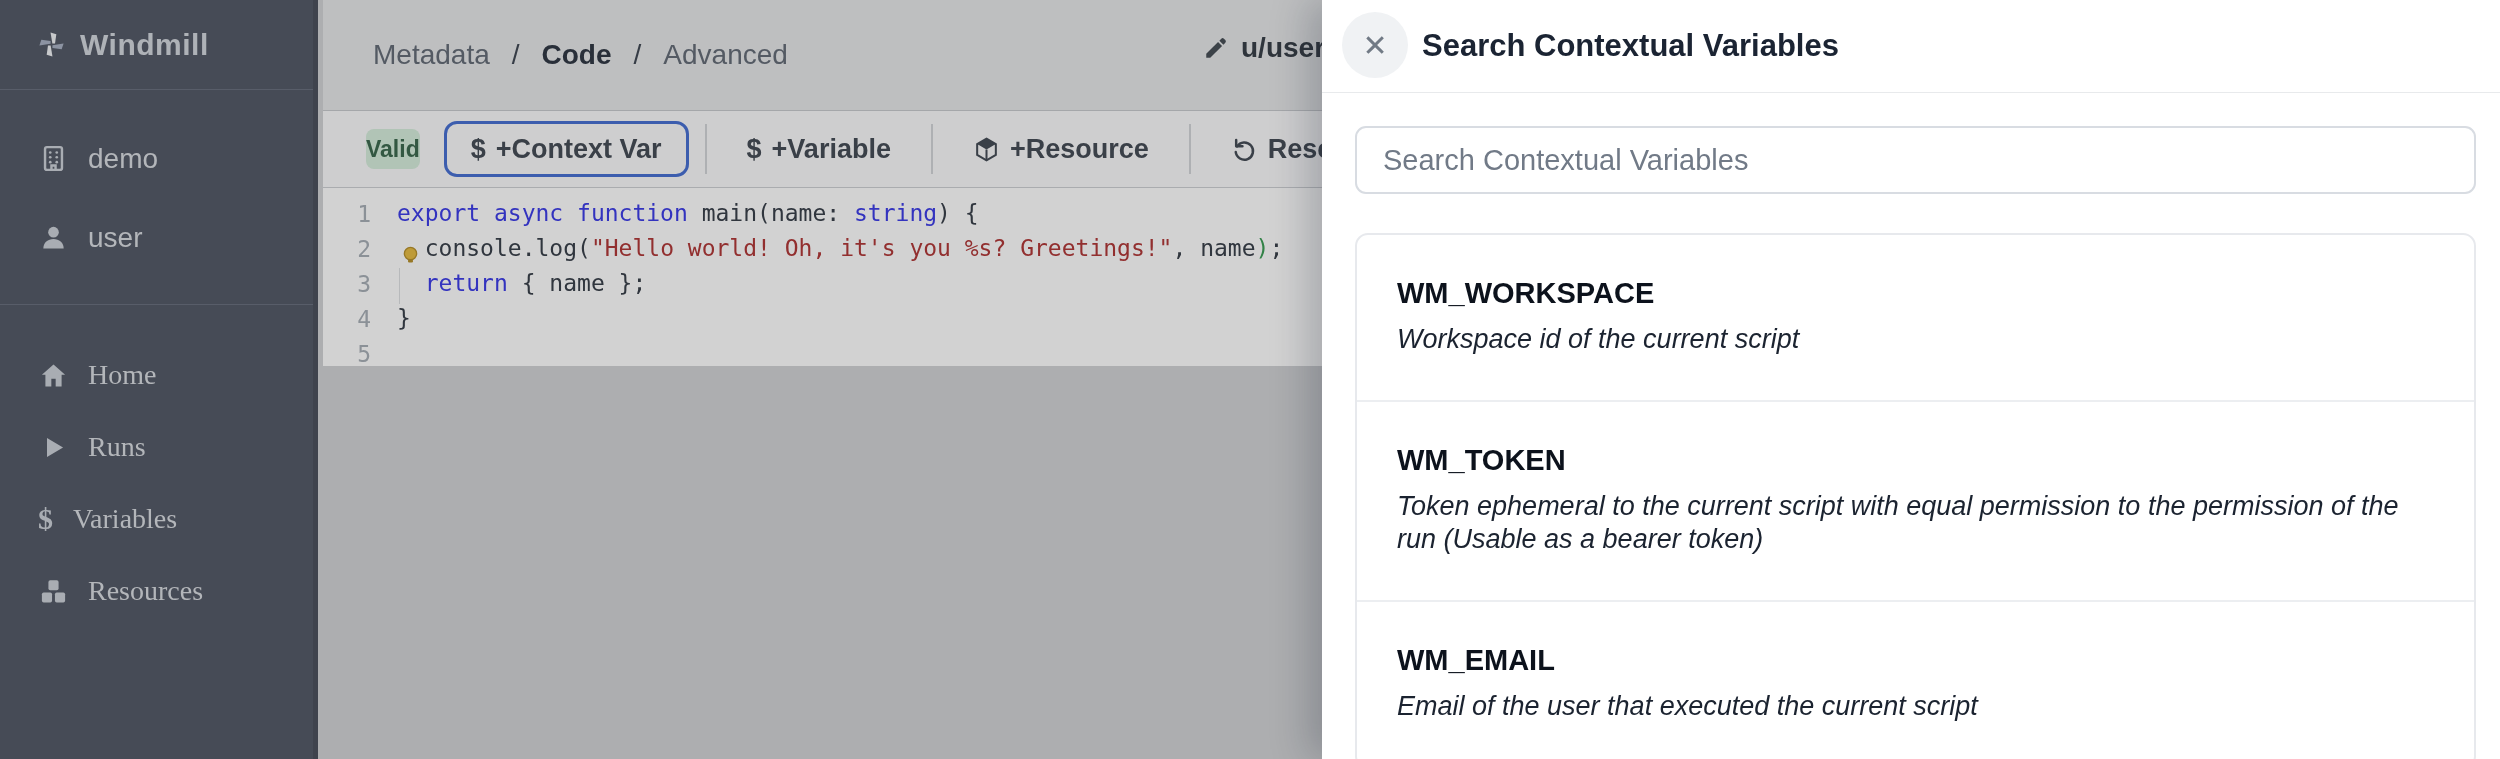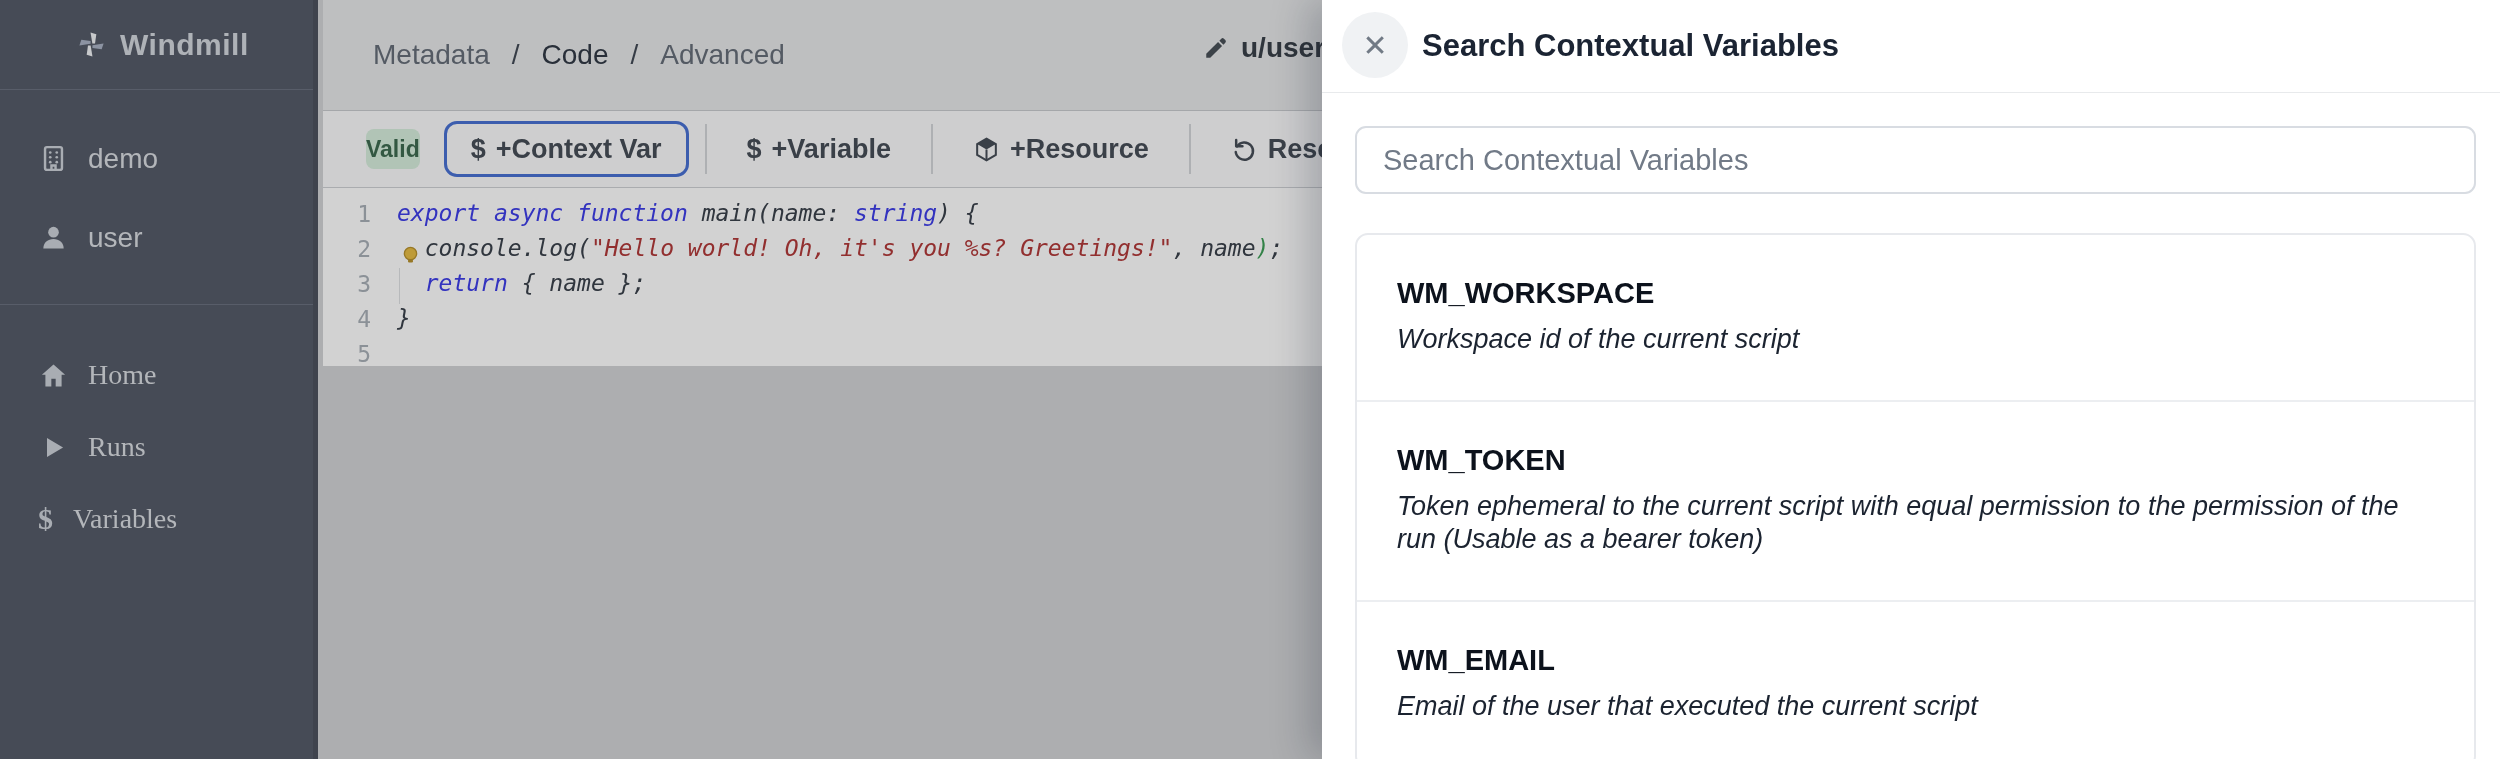--- a/index.html
+++ b/index.html
@@ -3,21 +3,21 @@
 <meta charset="utf-8">
 <style>
   * { margin:0; padding:0; box-sizing:border-box; }
   html,body { width:2500px; height:759px; overflow:hidden; background:#d2d4d6; }
   .app { position:relative; width:2500px; height:759px; overflow:hidden;
          font-family:"Liberation Sans", sans-serif; background:#d2d4d6; }
 
   
   .sidebar { position:absolute; left:0; top:0; width:318px; height:759px;
              background:#565c69; z-index:10; border-right:5px solid #4d525e; }
-  .logo-row { height:90px; display:flex; align-items:center; padding-left:76px;
+  .logo-row { height:90px; display:flex; align-items:center; padding-left:36px;
               gap:14px; border-bottom:1px solid #6b7180; }
   .logo-text { font-size:30px; font-weight:700; color:#d4d8df; letter-spacing:.5px; }
   .side-section { display:flex; flex-direction:column;text-align:center; }
   .side-sec-1 { padding-top:29px; padding-bottom:27px; border-bottom:1px solid #6b7180; }
   .side-sec-2 { padding-top:34px;font-family:Liberation Serif, serif; }
   .side-item { height:79px; display:flex; align-items:center; padding-left:38px;
                gap:20px; cursor:pointer; }
   .side-sec-2 .side-item { height:72px; }
   .side-item .lbl { font-size:28px; font-weight:500; color:#dadde2; }
   .side-icon { width:30px; height:30px; display:flex; align-items:center;
@@ -25,21 +25,21 @@
   .side-icon svg { width:29px; height:29px; }
   .dollar-glyph { font-size:30px; font-weight:700; color:#ced3da; line-height:1; }
 
   
   .content { position:absolute; left:323px; top:0; width:999px; height:759px;
              overflow:hidden; background:#d2d4d6; z-index:5; }
   .tabsrow { position:relative; height:111px; background:#e7e8ea;
              border-bottom:1px solid #c9cbcf; display:flex; align-items:center;
              padding-left:50px; gap:22px; }
   .tab { font-size:28px; color:#666e79; cursor:pointer; }
-  .tab.active { color:#323a46; font-weight:400; }
+  .tab.active { color:#323a46; font-weight:700; }
   .tab-sep { font-size:28px; color:#424a55; }
   .pathbox { position:absolute; left:880px; top:0; height:95px; display:flex;
              align-items:center; gap:12px; white-space:nowrap; }
   .pathbox .path-lbl { font-size:28px; font-weight:600; color:#3a4149; }
   .pathbox svg { width:26px; height:26px; }
 
   .toolbar { position:relative; height:77px; background:#fbfbfc;
              border-bottom:1px solid #cfd1d5; display:flex; align-items:center;
              padding-left:43px; }
   .valid-badge { width:108px; height:40px; background:#d7eedd; color:#3f6b51;
@@ -55,21 +55,21 @@
   .tb-btn.focused { border:3px solid #4a72d4; border-radius:13px; margin-left:24px; }
   .tb-sep { width:2px; height:50px; background:#d4d6da; margin:0 16px; flex:0 0 2px; }
 
   
   .editor { position:relative; height:178px; background:#ffffff; overflow:hidden;
             padding-top:8px; font-family:"DejaVu Sans Mono", monospace; }
   .code-row { height:35px; display:flex; align-items:center; }
   .code-row .ln { width:48px; text-align:right; font-size:23px; color:#a9b0b8;
                   flex:0 0 48px; }
   .code-row pre { margin-left:26px; font-size:23px; line-height:35px;
-                  font-family:inherit; white-space:pre;font-style:italic; }
+                  font-family:inherit; white-space:pre; }
   .tk-kw  { color:#3e3ee8; }
   .tk-pl  { color:#3b424c; }
   .tk-str { color:#b23a3a; }
   .tk-grn { color:#3d9e57; }
   .bulb { position:absolute; left:76px; top:56px; width:23px; height:23px; cursor:pointer; }
   .indent-guide { position:absolute; left:76px; top:80px; width:1px; height:36px;
                   background:#dfe1e4; }
   .below-editor { height:409px; background:#d2d4d6; }
 
   
@@ -158,20 +158,30 @@
               <svg viewBox="0 0 24 24">
                 <path d="M6.6 4.1l13.3 7.9-13.3 7.9z" fill="currentColor"></path>
               </svg>
             </span>
             <span class="lbl">Runs</span>
           </div>
           <div class="side-item">
             <span class="dollar-glyph">$</span>
             <span class="lbl">Variables</span>
           </div>
+          <div class="side-item">
+            <span class="side-icon">
+              <svg viewBox="0 0 24 24">
+                <rect x="7.8" y="2.6" width="8.4" height="8.4" rx="1.5" fill="currentColor"></rect>
+                <rect x="2.4" y="12.8" width="8.4" height="8.4" rx="1.5" fill="currentColor"></rect>
+                <rect x="13.2" y="12.8" width="8.4" height="8.4" rx="1.5" fill="currentColor"></rect>
+              </svg>
+            </span>
+            <span class="lbl">Resources</span>
+          </div>
         </div>
       </div>
   </nav>
 
   <main class="content">
     <div class="tabsrow">
       <span id="tabs-holder" style="display:flex;align-items:center;gap:22px">
           <span class="tab">Metadata</span>
           <span class="tab-sep">/</span>
           <span class="tab active">Code</span>

